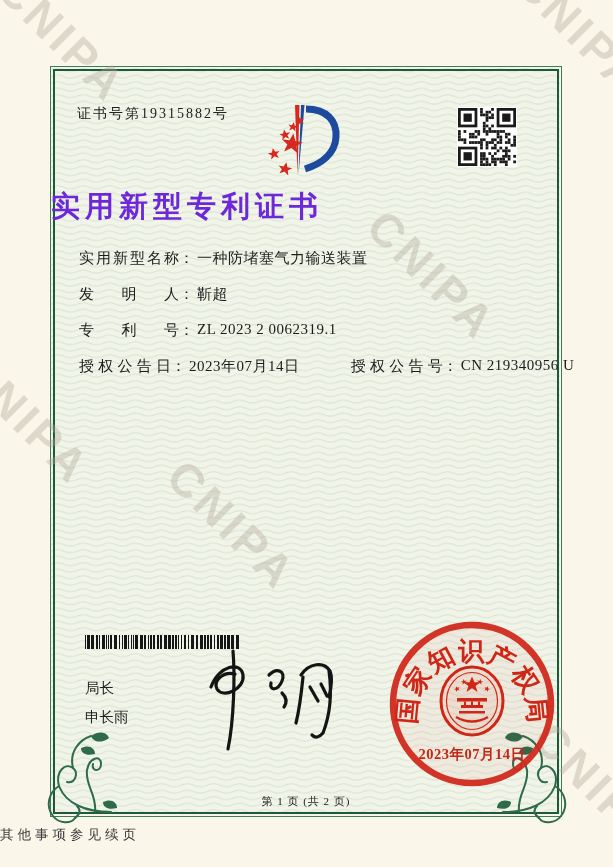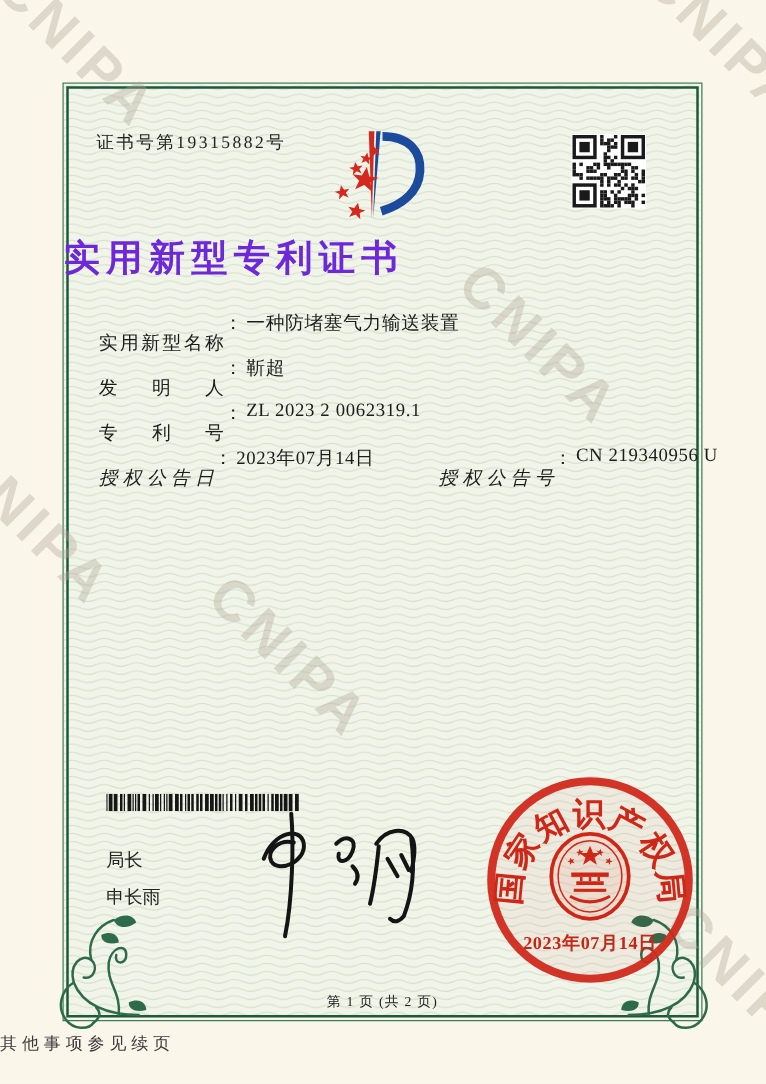--- a/index.html
+++ b/index.html
@@ -36,35 +36,34 @@
   .title{
     left:0;top:120px;width:100%;text-align:left;
     font-size:29px;font-weight:bold;letter-spacing:5px;color:#6d28d9;
   }
   
   .fields{left:28px;top:182px;width:458px;font-size:15px;}
   .frow{height:22px;margin-bottom:14px;white-space:nowrap;}
   .flabel{
     display:inline-block;width:100px;text-align:justify;text-align-last:justify;
     vertical-align:top;
-    margin-top:16px;
-  }
-  .flabel.narrow{width:92px;font-style:italic;}
+  }
+  .flabel.narrow{width:92px;}
   .fcolon{display:inline-block;width:18px;vertical-align:top;}
   .fvalue{display:inline-block;vertical-align:top;letter-spacing:0.5px;}
   .fgroup{display:inline-block;}
   .fgroup.first{width:268px;}
   
   .body-text{left:26px;top:430px;width:460px;font-size:11.5px;line-height:21.5px;
     text-align:justify;color:#1b1b1b;}
   .body-text p{margin:0;text-indent:2em;letter-spacing:0.3px;}
   
   .barcode{left:34px;top:568px;width:160px;height:14px;overflow:hidden;white-space:nowrap;}
   .barcode i{display:inline-block;height:100%;background:#161616;vertical-align:top;}
-  .signer{left:34px;top:608px;font-family:Liberation Sans, sans-serif;
+  .signer{left:34px;top:608px;font-family:Liberation Mono, monospace;
     font-size:14.5px;line-height:29px;color:#222;}
   .sig{left:138px;top:578px;}
   .seal{left:336px;top:552px;z-index:20;}
   .page-number{left:0;bottom:7px;width:100%;text-align:center;font-size:11px;color:#222;letter-spacing:1px;margin-top:48px;}
   .flourish{position:absolute;z-index:6;}
   .fl-left{left:-10px;top:657px;}
   .fl-right{left:422px;top:657px;transform:scaleX(-1);}
   
   .note{
     position:absolute;left:0;top:826px;width:100%;text-align:left;z-index:10;

